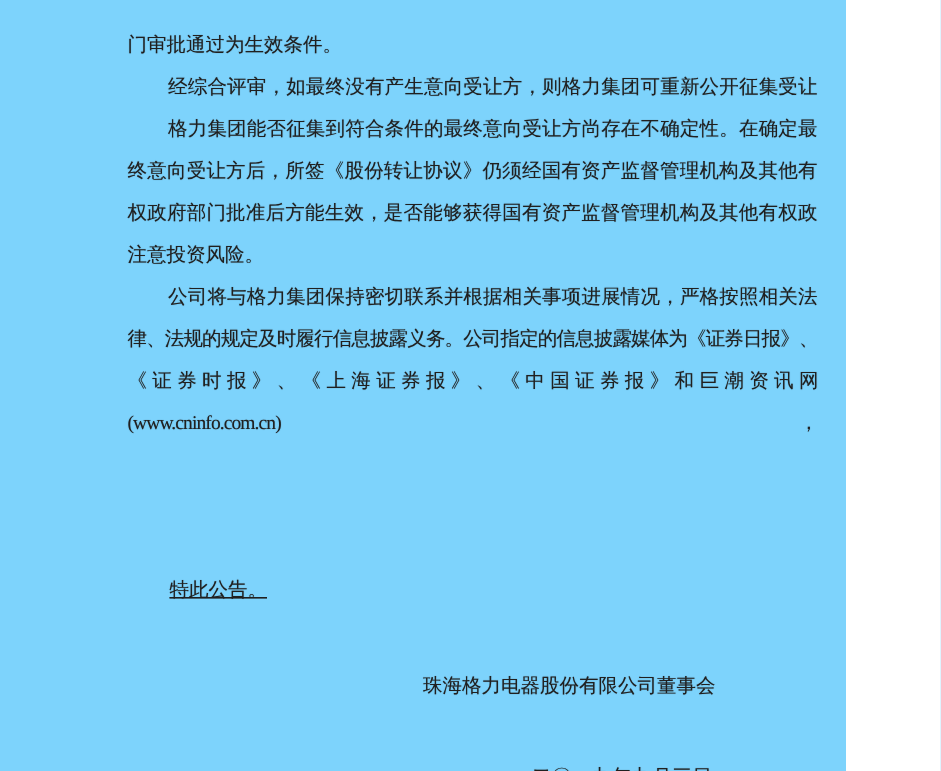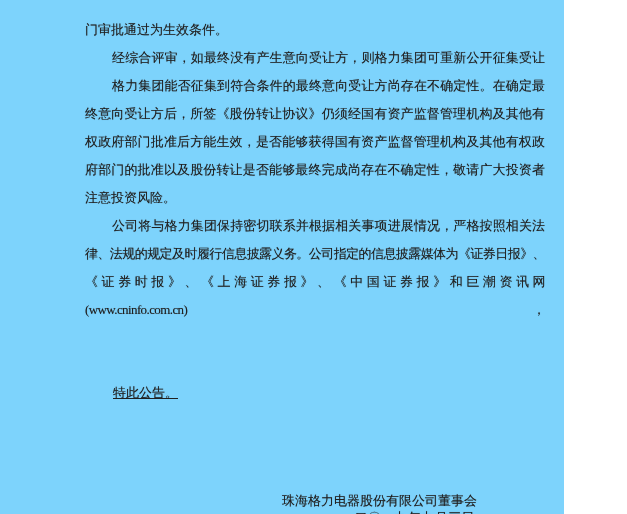--- a/index.html
+++ b/index.html
@@ -49,21 +49,20 @@
     font-size: 13px;
     line-height: 28px;
     text-decoration: underline;
   }
   .signature-line {
     position: absolute;
     right: 87px;
     top: 443px;
     font-size: 13px;
     line-height: 28px;
-    margin-top: 44px;
   }
   .date-line {
     position: absolute;
     right: 89px;
     top: 504px;
     font-size: 13px;
     line-height: 28px;
     text-align: right;
     letter-spacing: 0.4px;
   }
@@ -72,21 +71,20 @@
 <body>
 
 <div class="page">
   <div class="doc-body">
 
   <div class="line plain">门审批通过为生效条件。</div>
       <div class="line indent-justify">经综合评审，如最终没有产生意向受让方，则格力集团可重新公开征集受让</div>
       <div class="line indent-justify">格力集团能否征集到符合条件的最终意向受让方尚存在不确定性。在确定最</div>
       <div class="line justify">终意向受让方后，所签《股份转让协议》仍须经国有资产监督管理机构及其他有</div>
       <div class="line justify">权政府部门批准后方能生效，是否能够获得国有资产监督管理机构及其他有权政</div>
-      <div class="line justify">府部门的批准以及股份转让是否能够最终完成尚存在不确定性，敬请广大投资者</div>
       <div class="line plain">注意投资风险。</div>
       <div class="line indent-justify">公司将与格力集团保持密切联系并根据相关事项进展情况，严格按照相关法</div>
       <div class="line justify-tight">律、法规的规定及时履行信息披露义务。公司指定的信息披露媒体为《证券日报》、</div>
       <div class="line justify-tight">《证券时报》、《上海证券报》、《中国证券报》和巨潮资讯网(www.cninfo.com.cn)，</div>
     </div>
   <div class="closing-line">特此公告。</div>
   <div class="signature-line">珠海格力电器股份有限公司董事会</div>
   <div class="date-line">二〇一九年九月三日</div>
 </div>
 

